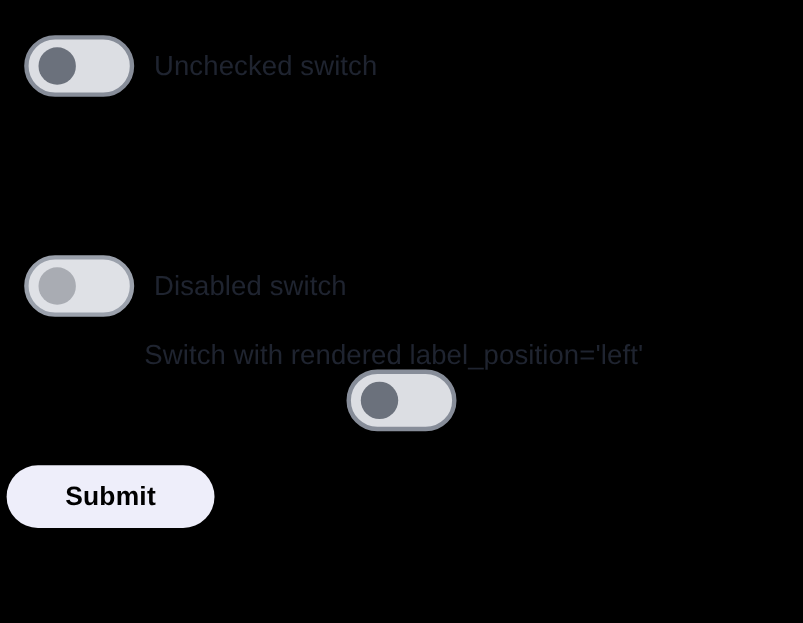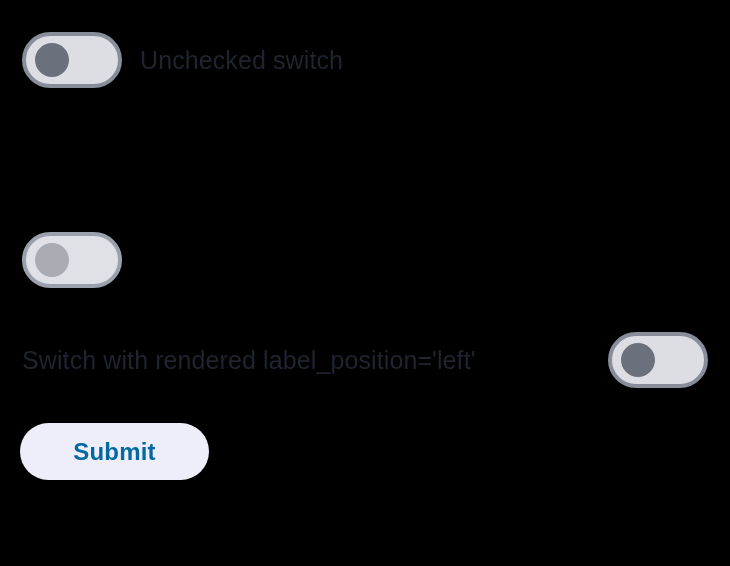--- a/index.html
+++ b/index.html
@@ -31,21 +31,22 @@
     height: 64px;
   }
   .switch-row.row-1 { top: 28px; }
   .switch-row.row-2 { top: 128px; }
   .switch-row.row-3 { top: 228px; }
 
   .switch-row.row-4 {
     top: 328px;
     left: 22px;
     width: 686px;
-    justify-content: space-between;
+    justify-content: flex-end;
+    flex-direction: column;
   }
 
   
   .switch {
     position: relative;
     width: 100px;
     height: 56px;
     border-radius: 28px;
     box-sizing: border-box;
     flex: 0 0 auto;
@@ -101,28 +102,28 @@
     color: #1f2430;
     white-space: nowrap;
     letter-spacing: 0.1px;
   }
   .switch-label.label-right { margin-left: 18px; }
   .switch-label.label-left  { margin-right: 14px; }
 
   
   .submit-button {
     position: absolute;
-    left: 20px;
+    left: 6px;
     top: 423px;
     width: 189px;
     height: 57px;
     border: none;
     border-radius: 28.5px;
     background: #eeeefa;
-    color: #0369a1;
+    color: #000000;
     font-family: "Liberation Sans", sans-serif;
     font-size: 24px;
     font-weight: bold;
     letter-spacing: 0.2px;
     cursor: pointer;
     padding: 0;
   }
 </style>
 </head>
 <body>
@@ -134,20 +135,21 @@
       <span class="knob"></span>
     </div>
     <span class="switch-label label-right">Unchecked switch</span>
   </div>
 
 
   <div class="switch-row row-3">
     <div class="switch disabled">
       <span class="knob"></span>
     </div>
+    <span class="switch-label label-right">Disabled switch</span>
   </div>
 
   <div class="switch-row row-4">
     <span class="switch-label label-left">Switch with rendered label_position='left'</span>
     <div class="switch unchecked">
       <span class="knob"></span>
     </div>
   </div>
 
   <button class="submit-button">Submit</button>

